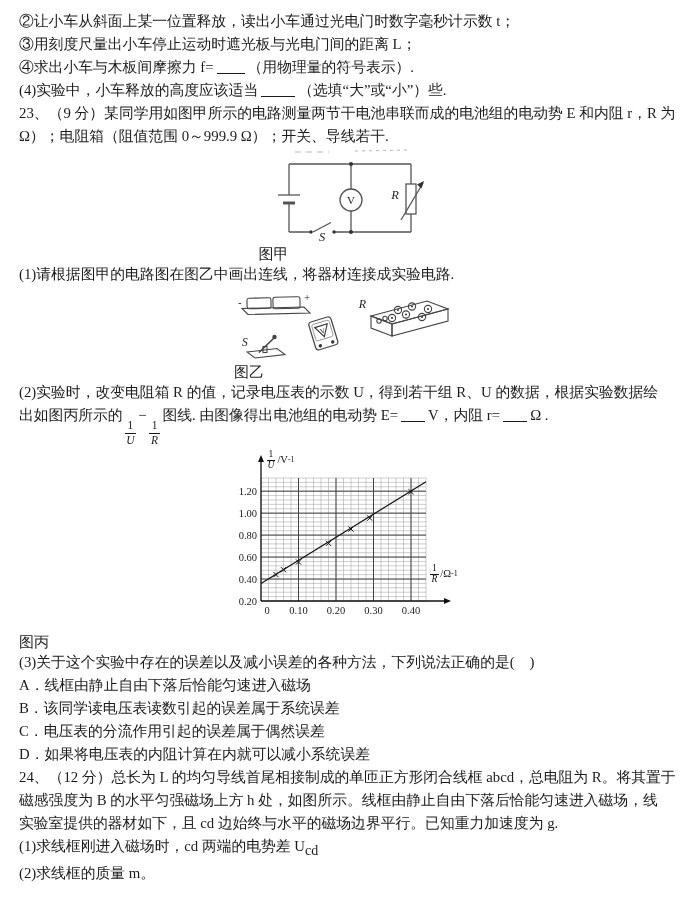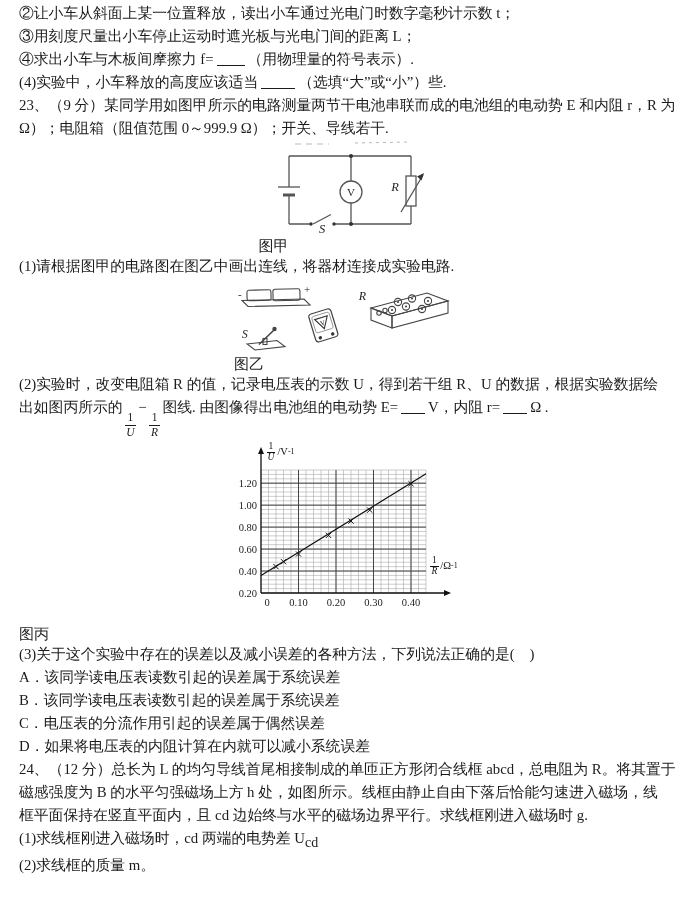--- a/index.html
+++ b/index.html
@@ -1,17 +1,17 @@
 <!DOCTYPE html>
 <html><head>
 <meta charset="utf-8">
 <style>
   html,body{margin:0;padding:0;background:#ffffff;}
   body{width:700px;height:906px;overflow:hidden;}
-  .page{box-sizing:border-box;width:700px;height:906px;padding:2px 26px 0 19px;
+  .page{box-sizing:border-box;width:700px;height:906px;padding:10px 26px 0 19px;
         font-family:"Liberation Serif","DejaVu Serif",serif;font-size:14.8px;color:#1b1b1b;}
   p.ln{margin:0;line-height:23px;white-space:nowrap;}
   .blank{display:inline-block;border-bottom:1.3px solid #1b1b1b;height:13px;vertical-align:-2px;margin:0 3px;}
   .w24{width:24px}.w28{width:28px}.w34{width:34px}
   .frac-line{line-height:34px;}
   .frac{display:inline-flex;flex-direction:column;align-items:center;vertical-align:-9px;line-height:1;margin:0 2px;}
   .frac .fn{font-size:11.5px;padding:0 3px 1px;border-bottom:1px solid #1b1b1b;}
   .frac .fd{font-size:11.5px;font-style:italic;padding-top:1px;}
   .fig{width:fit-content;margin:0 auto;text-align:center;}
   .figcap{text-align:left;font-size:15px;line-height:17px;margin:0;}
@@ -247,26 +247,26 @@
           <span class="fn">1</span>
           <span class="fd">R</span>
         </span>
         <span>/Ω</span>
         <sup>-1</sup>
     </div>
   </div>
   <p class="figcap">图丙</p>
 
   <p class="ln">(3)关于这个实验中存在的误差以及减小误差的各种方法，下列说法正确的是(　)</p>
-  <p class="ln">A．该同学读电压表读数引起的误差属于系统误差</p>
+  <p class="ln">A．线框由静止自由下落后恰能匀速进入磁场</p>
   <p class="ln">B．该同学读电压表读数引起的误差属于系统误差</p>
   <p class="ln">C．电压表的分流作用引起的误差属于偶然误差</p>
   <p class="ln">D．如果将电压表的内阻计算在内就可以减小系统误差</p>
 
   <p class="ln">24、（12 分）总长为 L 的均匀导线首尾相接制成的单匝正方形闭合线框 abcd，总电阻为 R。将其置于</p>
   <p class="ln">磁感强度为 B 的水平匀强磁场上方 h 处，如图所示。线框由静止自由下落后恰能匀速进入磁场，线</p>
-  <p class="ln">框平面保持在竖直平面内，且 cd 边始终与水平的磁场边界平行。求线框刚进入磁场时 g.</p>
+  <p class="ln">实验室提供的器材如下，且 cd 边始终与水平的磁场边界平行。已知重力加速度为 g.</p>
   <p class="ln">
     <span>(1)求线框刚进入磁场时，cd 两端的电势差 U</span><sub class="small">cd</sub>
   </p>
   <p class="ln">(2)求线框的质量 m。</p>
 
 </div>
 
 </body></html>

